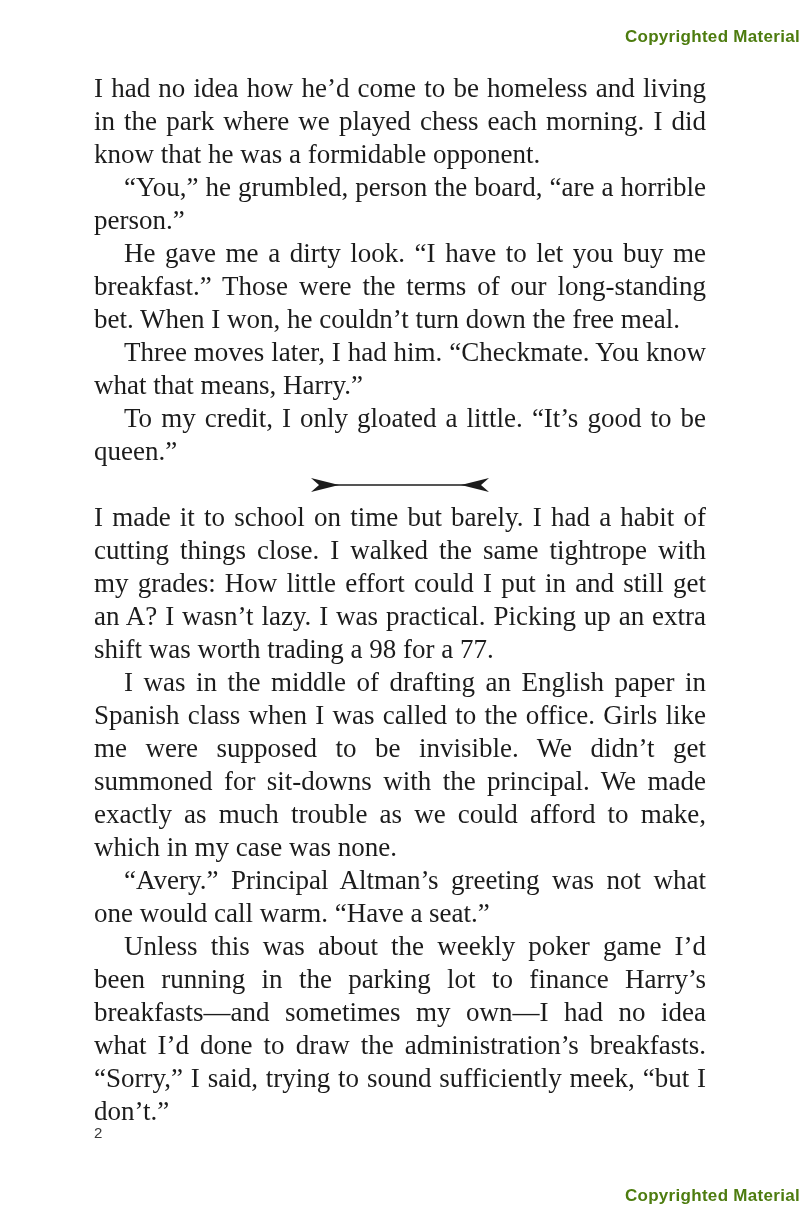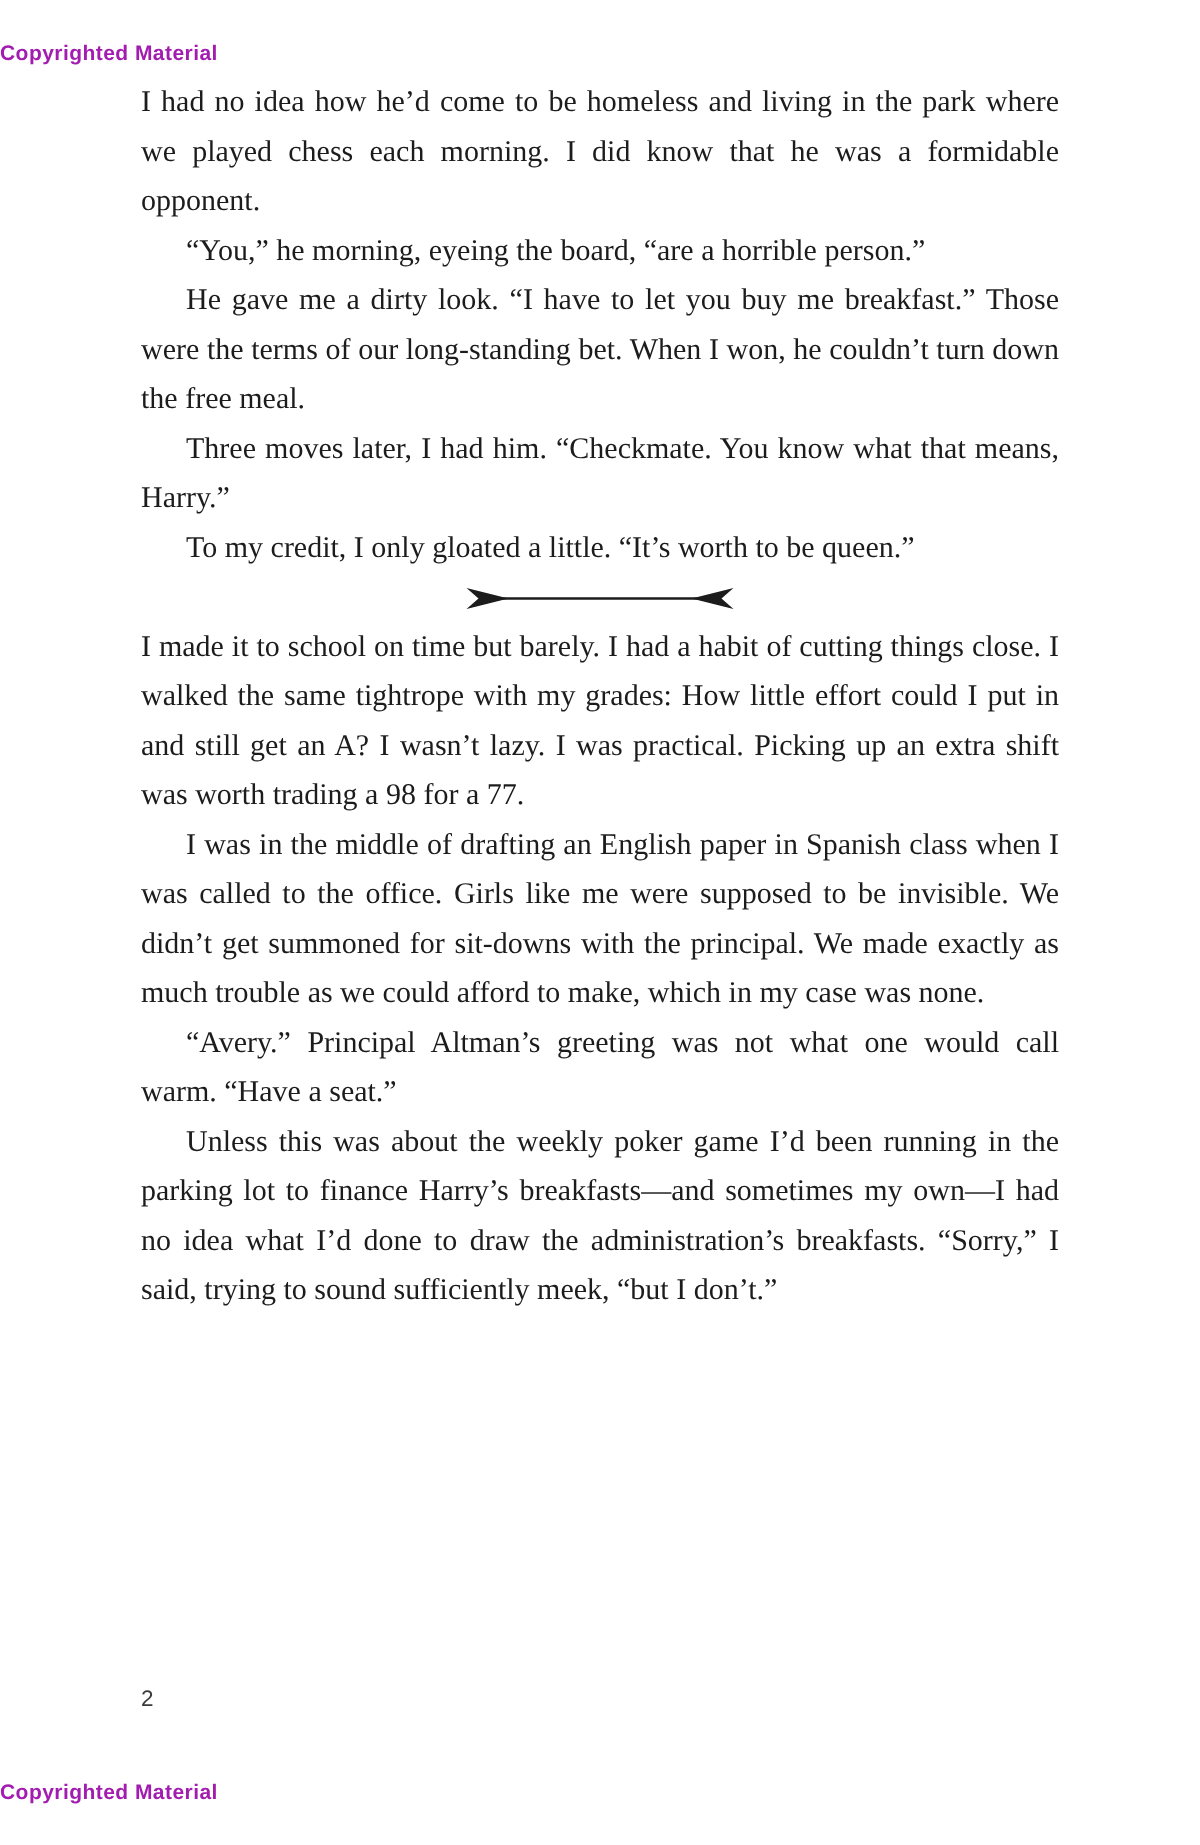--- a/index.html
+++ b/index.html
@@ -15,36 +15,36 @@
     box-sizing: border-box;
     outline: 1px solid #ececec;
     font-family: "Liberation Serif", serif;
     color: #1c1c1c;
     overflow: hidden;
   }
   .copyright-notice {
     position: absolute;
     left: 0;
     width: 100%;
-    text-align: left;
+    text-align: right;
     font-family: "Liberation Sans", sans-serif;
-    font-size: 14px;
+    font-size: 17px;
     font-weight: 700;
     letter-spacing: 0.3px;
-    color: #a21caf;
+    color: #4d7c0f;
   }
   .copyright-top { top: 27px; }
   .copyright-bottom { top: 1186px; }
 
   .text-block {
     position: absolute;
-    top: 52px;
+    top: 72px;
     left: 94px;
     width: 612px;
-    font-size: 20px;
+    font-size: 27px;
     line-height: 33px;
     text-align: justify;
     text-justify: inter-word;
   }
   .text-block p {
     margin: 0;
     padding: 0;
   }
   .text-block p.indent {
     text-indent: 30px;
@@ -71,24 +71,24 @@
 </style>
 </head>
 <body>
 
 <div class="page">
 
   <div class="copyright-notice copyright-top">Copyrighted Material</div>
 
   <div class="text-block">
     <p>I had no idea how he’d come to be homeless and living in the park where we played chess each morning. I did know that he was a formidable opponent.</p>
-    <p class="indent">“You,” he morning, eyeing the board, “are a horrible person.”</p>
+    <p class="indent">“You,” he grumbled, person the board, “are a horrible person.”</p>
     <p class="indent">He gave me a dirty look. “I have to let you buy me breakfast.” Those were the terms of our long-standing bet. When I won, he couldn’t turn down the free meal.</p>
     <p class="indent">Three moves later, I had him. “Checkmate. You know what that means, Harry.”</p>
-    <p class="indent">To my credit, I only gloated a little. “It’s worth to be queen.”</p>
+    <p class="indent">To my credit, I only gloated a little. “It’s good to be queen.”</p>
 
     <div class="divider-row">
       <svg width="190" height="16" viewBox="0 0 190 16" aria-hidden="true">
         <line x1="18" y1="8" x2="172" y2="8" stroke="#1c1c1c" stroke-width="1.6"></line>
         <polygon points="34,8 6,1 14,8 6,15" fill="#1c1c1c"></polygon>
         <polygon points="156,8 184,1 176,8 184,15" fill="#1c1c1c"></polygon>
       </svg>
     </div>
 
     <p>I made it to school on time but barely. I had a habit of cutting things close. I walked the same tightrope with my grades: How little effort could I put in and still get an A? I wasn’t lazy. I was practical. Picking up an extra shift was worth trading a 98 for a 77.</p>

